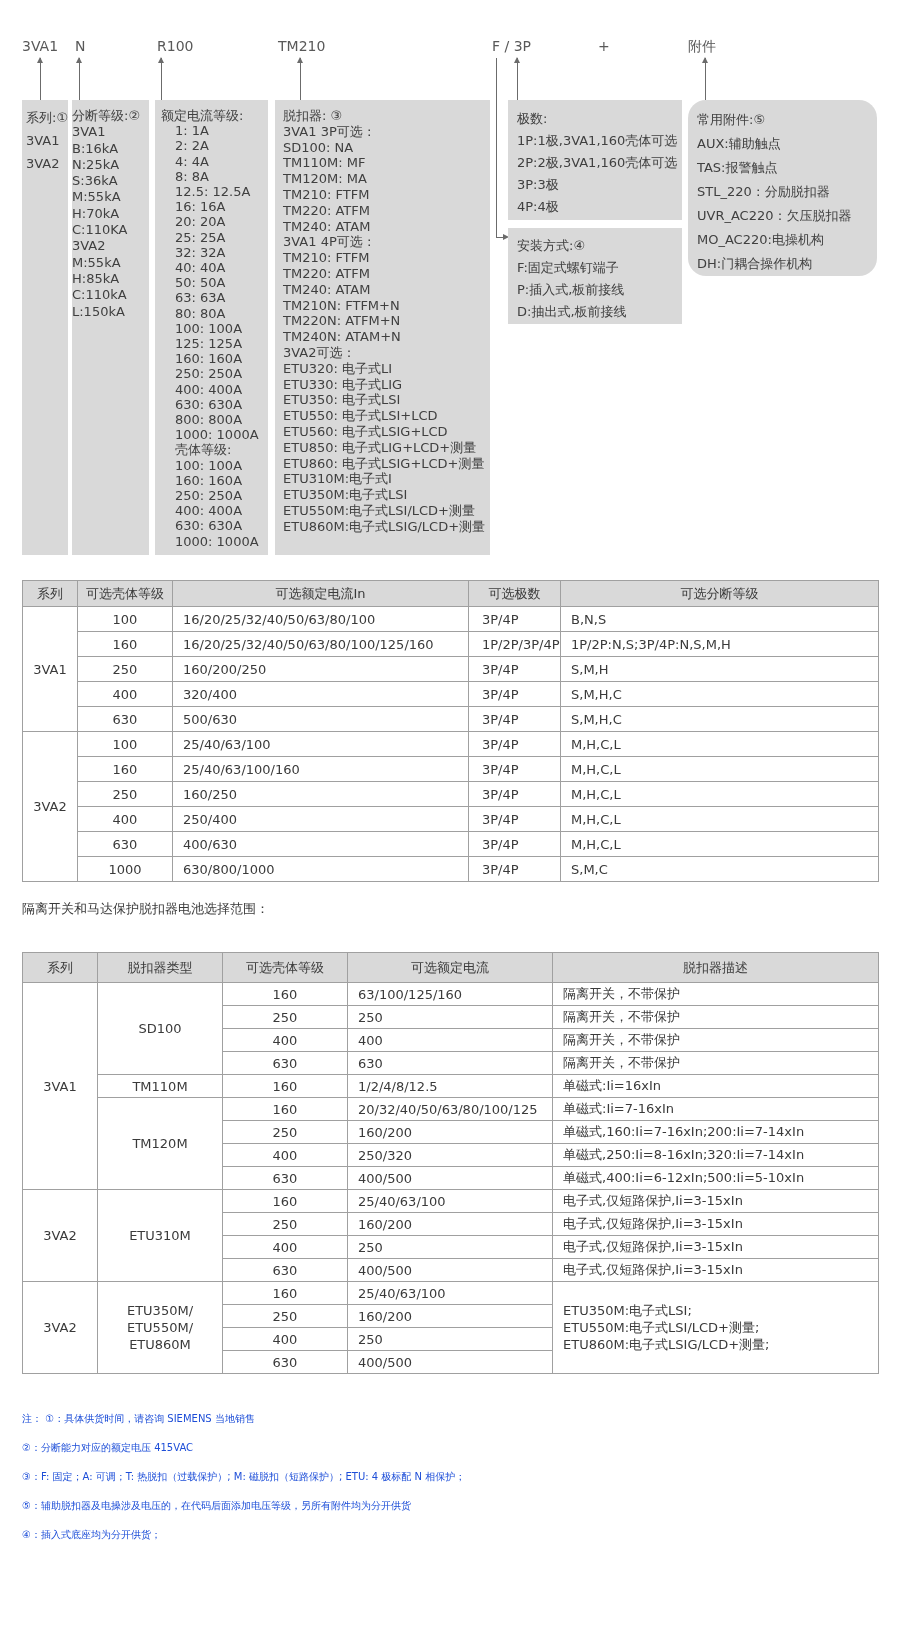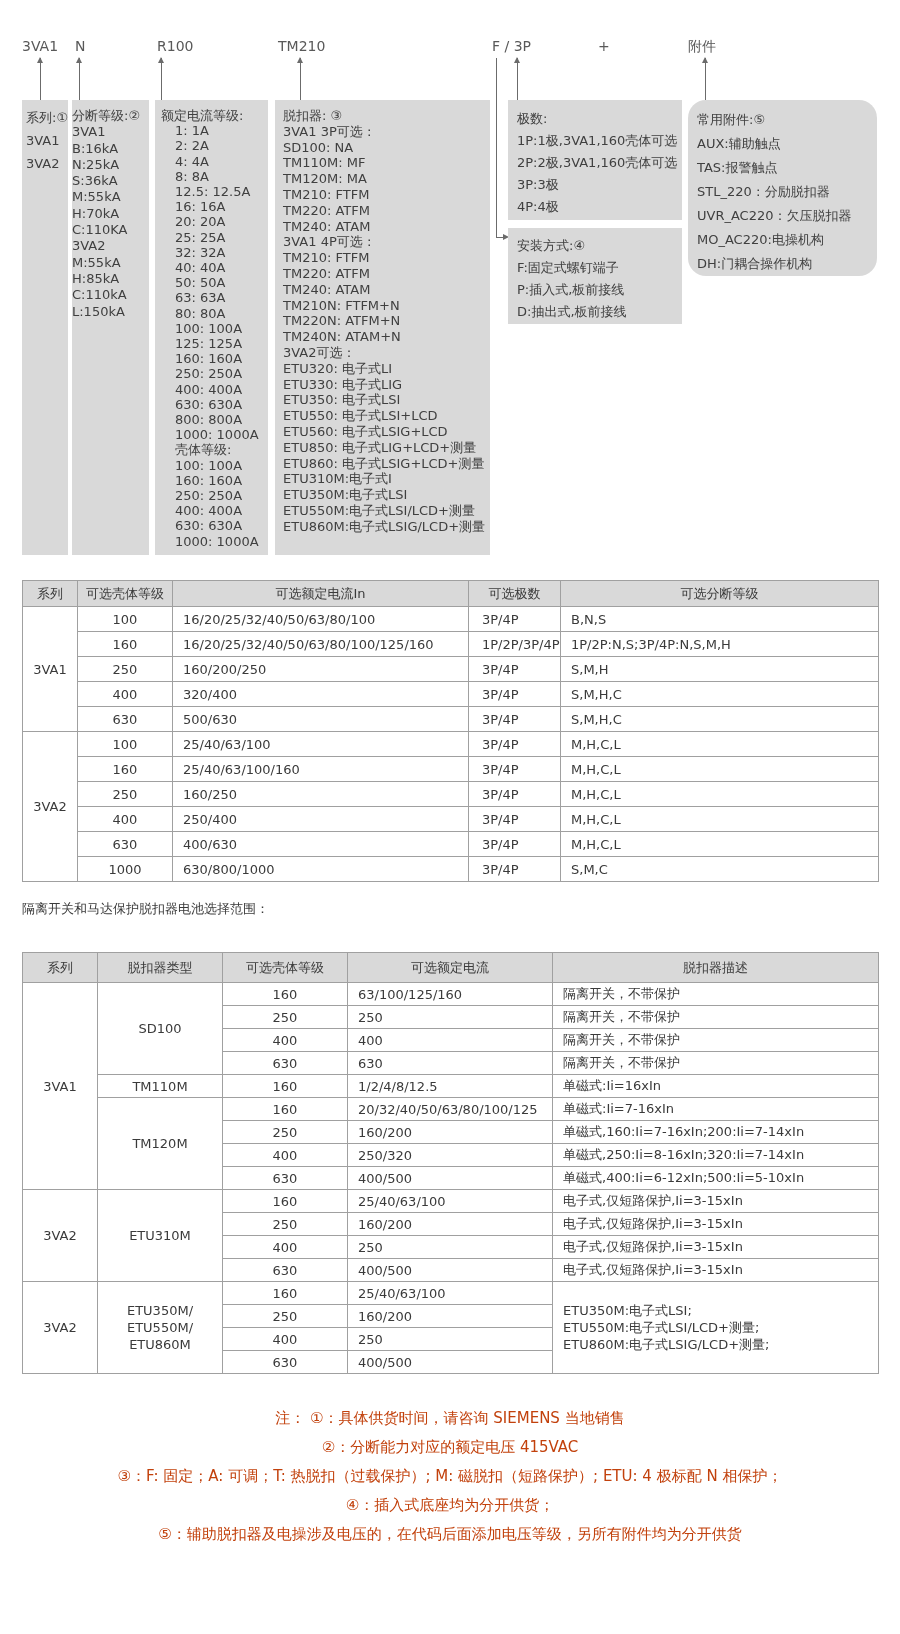--- a/index.html
+++ b/index.html
@@ -56,21 +56,21 @@
   #table1 th { height:26px; }
   #table1 td { height:25px; }
 
   #section-label { position:absolute; left:22px; top:900px; font-size:13px; color:#3a3a3a; }
 
   #table2 { position:absolute; left:22px; top:952px; width:856px; }
   #table2 th { height:30px; }
   #table2 td { height:23px; }
 
   
-  #footnotes { position:absolute; left:22px; top:1404px; width:856px; font-size:15px; color:#c2410c;text-align:center; }
+  #footnotes { position:absolute; left:22px; top:1404px; width:856px; font-size:10px; color:#1d4ed8; }
   #footnotes div { line-height:29px; white-space:nowrap; }
 </style>
 </head>
 <body>
 
 <div class="page">
 
   <span class="code-part cp0">3VA1</span>
   <span class="code-part cp1">N</span>
   <span class="code-part cp2">R100</span>
@@ -393,17 +393,17 @@
           <td class="ctr">630</td>
           <td class="lft">400/500</td>
         </tr>
       </tbody>
   </table>
 
   <div id="footnotes">
     <div>注： ①：具体供货时间，请咨询 SIEMENS 当地销售</div>
     <div>②：分断能力对应的额定电压 415VAC</div>
     <div>③：F: 固定；A: 可调；T: 热脱扣（过载保护）; M: 磁脱扣（短路保护）; ETU: 4 极标配 N 相保护；</div>
+    <div>⑤：辅助脱扣器及电操涉及电压的，在代码后面添加电压等级，另所有附件均为分开供货</div>
     <div>④：插入式底座均为分开供货；</div>
-    <div>⑤：辅助脱扣器及电操涉及电压的，在代码后面添加电压等级，另所有附件均为分开供货</div>
   </div>
 
 </div>
 
 </body></html>

